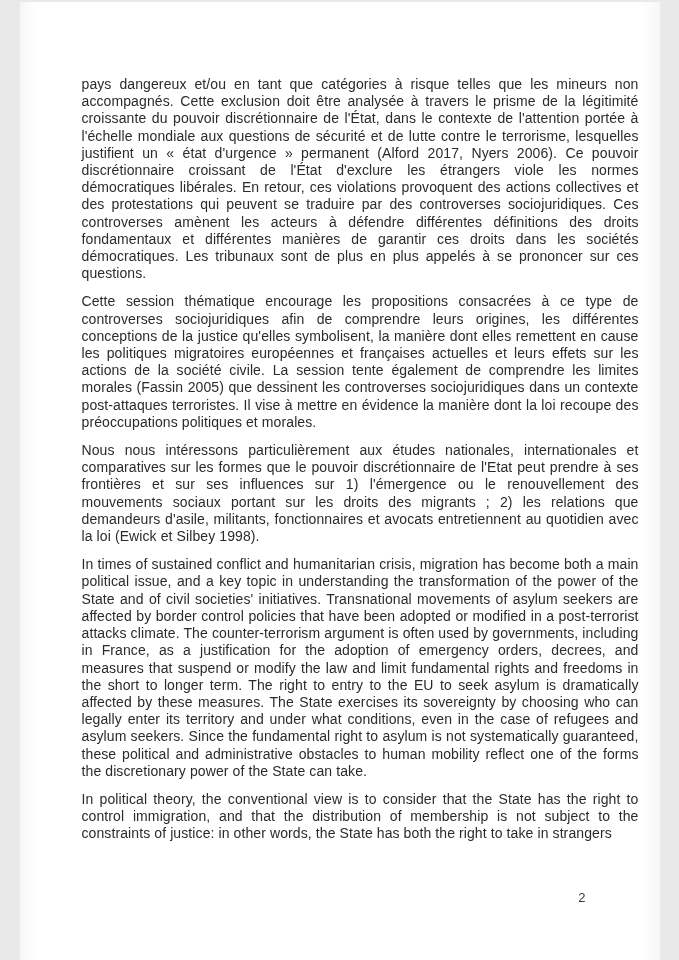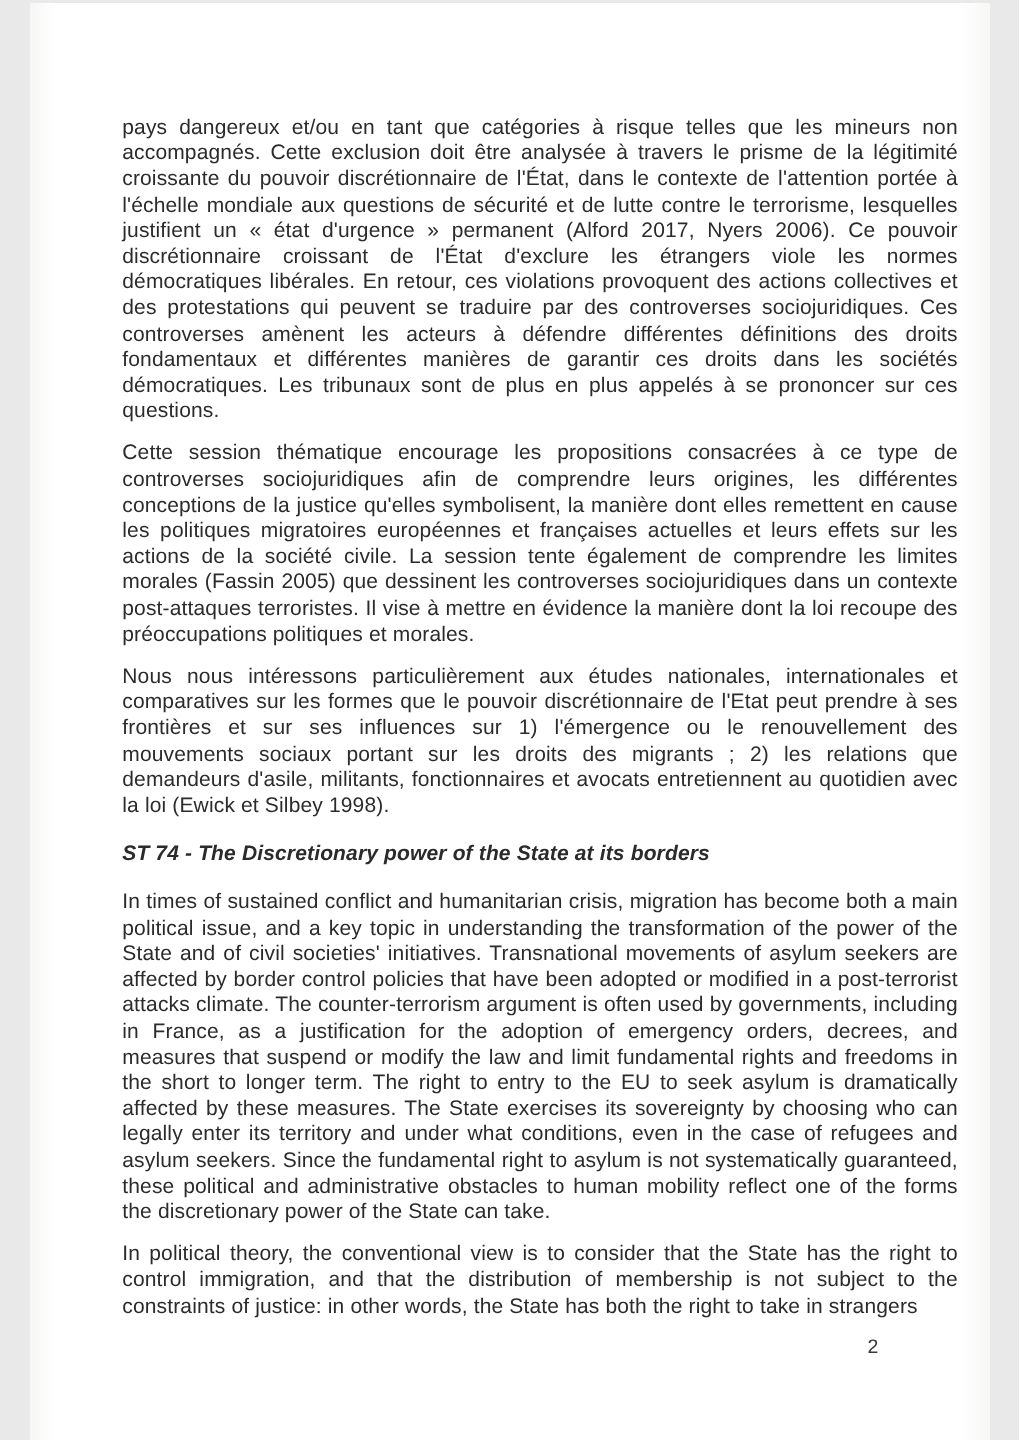--- a/index.html
+++ b/index.html
@@ -48,18 +48,17 @@
   }
 </style>
 </head>
 <body>
 
 <div class="page">
   <div class="content">
     <p>pays dangereux et/ou en tant que catégories à risque telles que les mineurs non accompagnés. Cette exclusion doit être analysée à travers le prisme de la légitimité croissante du pouvoir discrétionnaire de l'État, dans le contexte de l'attention portée à l'échelle mondiale aux questions de sécurité et de lutte contre le terrorisme, lesquelles justifient un « état d'urgence » permanent (Alford 2017, Nyers 2006). Ce pouvoir discrétionnaire croissant de l'État d'exclure les étrangers viole les normes démocratiques libérales. En retour, ces violations provoquent des actions collectives et des protestations qui peuvent se traduire par des controverses sociojuridiques. Ces controverses amènent les acteurs à défendre différentes définitions des droits fondamentaux et différentes manières de garantir ces droits dans les sociétés démocratiques. Les tribunaux sont de plus en plus appelés à se prononcer sur ces questions.</p>
     <p>Cette session thématique encourage les propositions consacrées à ce type de controverses sociojuridiques afin de comprendre leurs origines, les différentes conceptions de la justice qu'elles symbolisent, la manière dont elles remettent en cause les politiques migratoires européennes et françaises actuelles et leurs effets sur les actions de la société civile. La session tente également de comprendre les limites morales (Fassin 2005) que dessinent les controverses sociojuridiques dans un contexte post-attaques terroristes. Il vise à mettre en évidence la manière dont la loi recoupe des préoccupations politiques et morales.</p>
     <p>Nous nous intéressons particulièrement aux études nationales, internationales et comparatives sur les formes que le pouvoir discrétionnaire de l'Etat peut prendre à ses frontières et sur ses influences sur 1) l'émergence ou le renouvellement des mouvements sociaux portant sur les droits des migrants ; 2) les relations que demandeurs d'asile, militants, fonctionnaires et avocats entretiennent au quotidien avec la loi (Ewick et Silbey 1998).</p>
-    <h2>ST 74 - The Discretionary power of the State at its borders</h2>
     <p>In times of sustained conflict and humanitarian crisis, migration has become both a main political issue, and a key topic in understanding the transformation of the power of the State and of civil societies' initiatives. Transnational movements of asylum seekers are affected by border control policies that have been adopted or modified in a post-terrorist attacks climate. The counter-terrorism argument is often used by governments, including in France, as a justification for the adoption of emergency orders, decrees, and measures that suspend or modify the law and limit fundamental rights and freedoms in the short to longer term. The right to entry to the EU to seek asylum is dramatically affected by these measures. The State exercises its sovereignty by choosing who can legally enter its territory and under what conditions, even in the case of refugees and asylum seekers. Since the fundamental right to asylum is not systematically guaranteed, these political and administrative obstacles to human mobility reflect one of the forms the discretionary power of the State can take.</p>
     <p>In political theory, the conventional view is to consider that the State has the right to control immigration, and that the distribution of membership is not subject to the constraints of justice: in other words, the State has both the right to take in strangers</p>
   </div>
   <div class="page-number">2</div>
 </div>
 
 </body></html>

